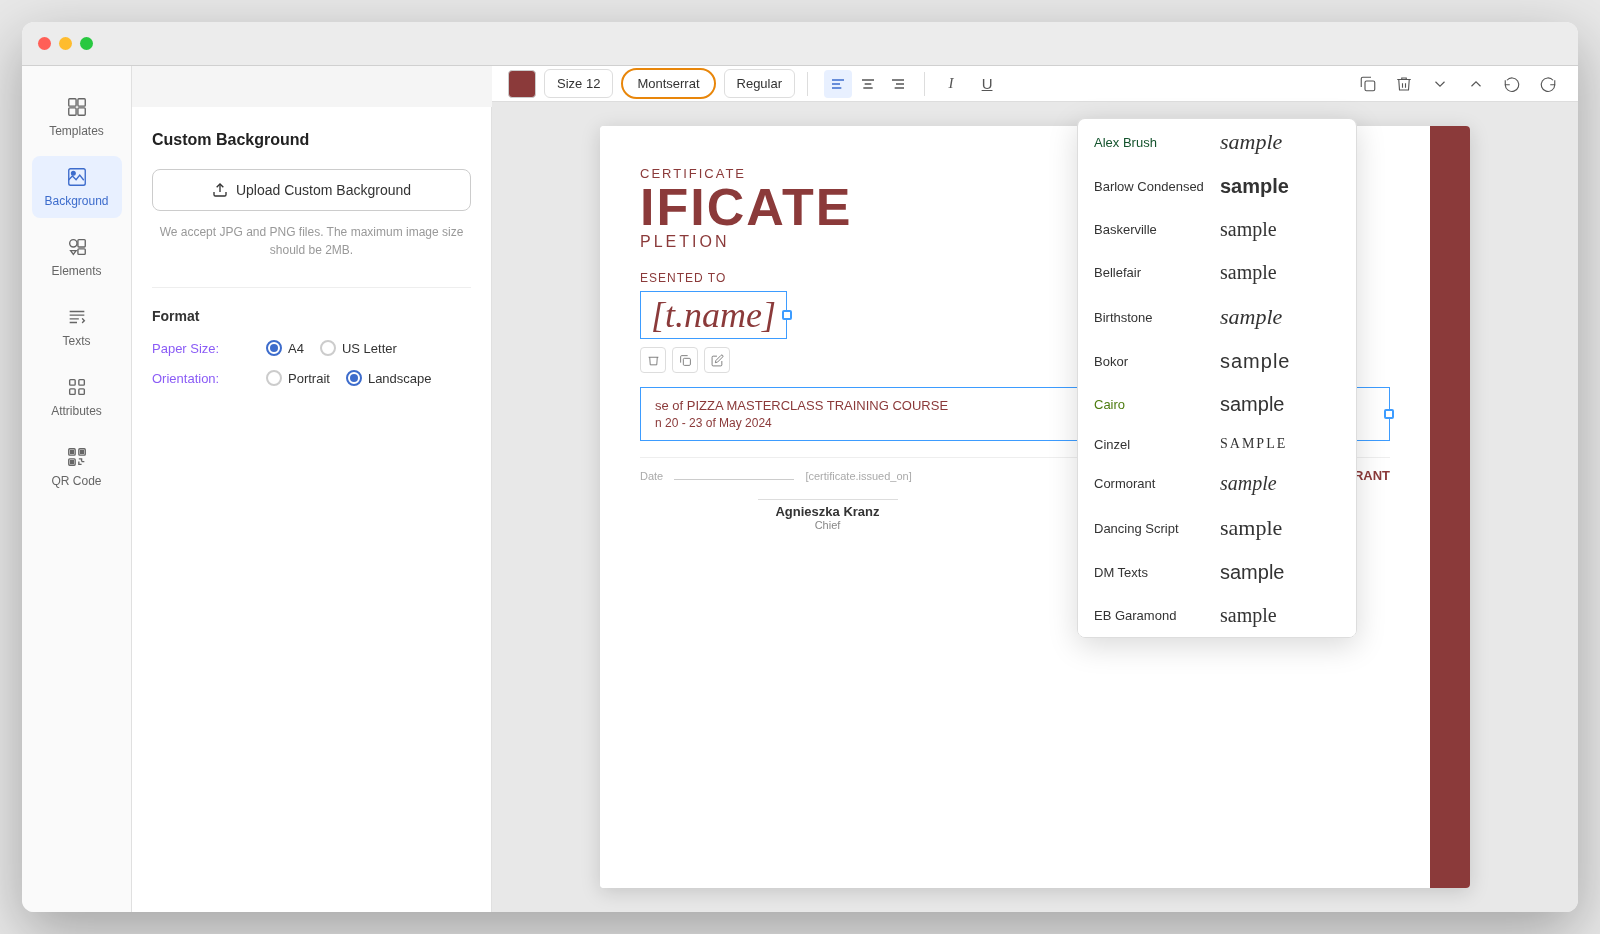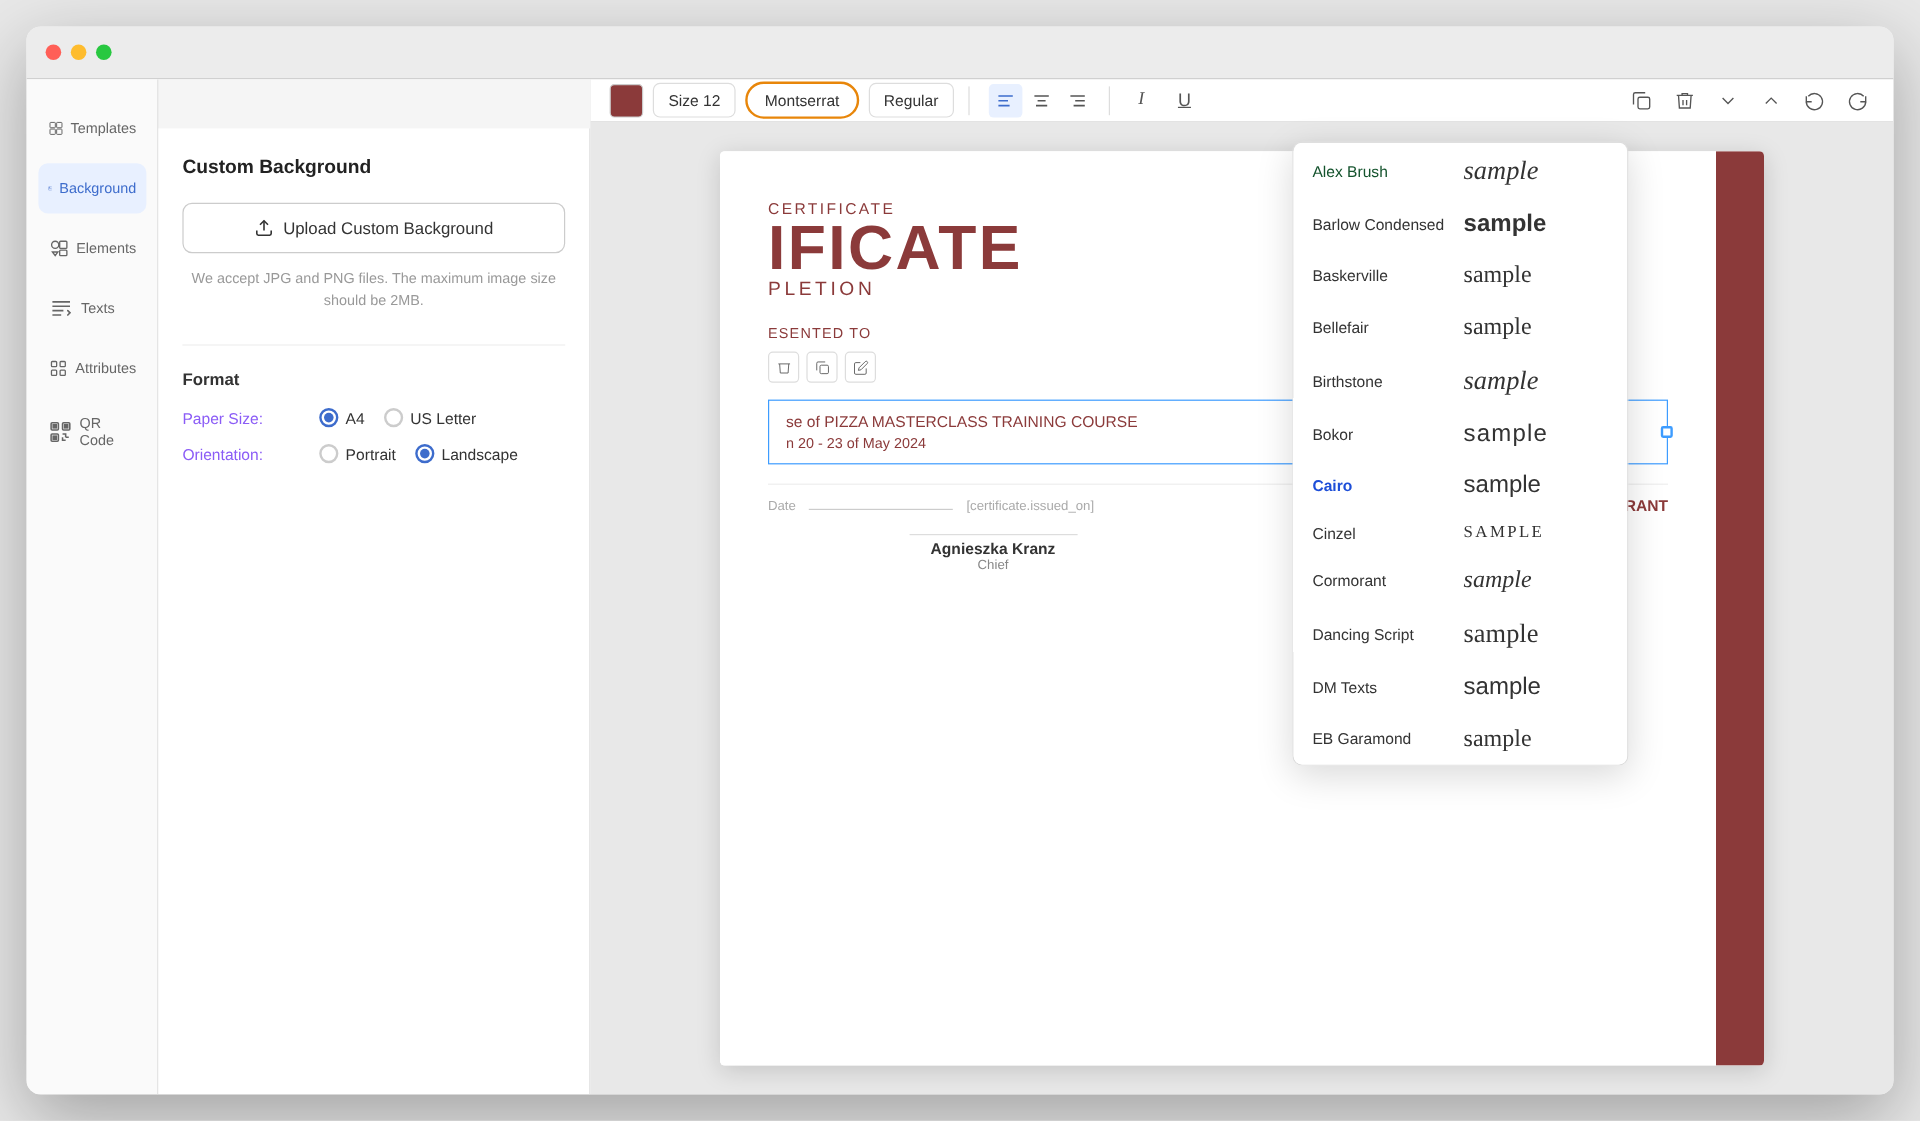--- a/index.html
+++ b/index.html
@@ -58,28 +58,29 @@
       border-right: 1px solid #e0e0e0;
       display: flex;
       flex-direction: column;
       align-items: center;
       padding-top: 20px;
       gap: 8px;
     }
     .sidebar-item {
       width: 90px;
       display: flex;
-      flex-direction: row;
+      flex-direction: column;
       align-items: center;
       padding: 10px 8px;
       border-radius: 8px;
       cursor: pointer;
       gap: 6px;
       color: #666;
       font-size: 12px;
+      text-align: right;
     }
     .sidebar-item.active {
       background: #e8f0ff;
       color: #3d6ccc;
     }
     .sidebar-item svg { width: 22px; height: 22px; }
 
     
     .panel {
       width: 360px;
@@ -528,20 +529,25 @@
       <div class="canvas-wrapper">
         <div class="certificate-canvas">
           <div class="cert-body">
             <div class="cert-main">
               <div style="font-size:13px;color:#8B3A3A;letter-spacing:2px;text-transform:uppercase;">CERTIFICATE</div>
               <div style="font-size:52px;font-weight:900;color:#8B3A3A;letter-spacing:2px;line-height:1;">IFICATE</div>
               <div style="font-size:16px;color:#8B3A3A;letter-spacing:3px;margin-bottom:20px;">PLETION</div>
 
               <div style="font-size:12px;color:#8B3A3A;letter-spacing:1px;text-transform:uppercase;margin-bottom:6px;">ESENTED TO</div>
 
+              <div style="position:relative;display:inline-block;">
+                <div style="font-family:Georgia,serif;font-size:36px;color:#8B3A3A;font-style:italic;border:1.5px solid #3d9cff;padding:2px 10px;">[t.name]</div>
+                
+                <div style="position:absolute;right:-5px;top:50%;transform:translateY(-50%);width:10px;height:10px;background:#fff;border:2px solid #3d9cff;border-radius:2px;"></div>
+              </div>
 
               
               <div style="display:flex;gap:6px;margin-top:8px;margin-bottom:14px;">
                 <div style="width:26px;height:26px;border:1px solid #ddd;border-radius:4px;background:#fff;cursor:pointer;display:flex;align-items:center;justify-content:center;font-size:12px;color:#666;">
                   <svg width="13" height="13" viewBox="0 0 24 24" fill="none" stroke="currentColor" stroke-width="1.5">
                       <polyline points="3 6 5 6 21 6"></polyline>
                       <path d="M19 6l-1 14H6L5 6"></path>
                     </svg>
                 </div>
                 <div style="width:26px;height:26px;border:1px solid #ddd;border-radius:4px;background:#fff;cursor:pointer;display:flex;align-items:center;justify-content:center;font-size:12px;color:#666;">
@@ -617,21 +623,21 @@
           </div>
           <div class="font-item">
             <span class="font-item-name" style="font-size: 13px; color: rgb(51, 51, 51); min-width: 110px;">Birthstone</span>
             <span class="font-item-sample" style="font-family: Georgia, serif; font-style: italic; font-size: 22px;">sample</span>
           </div>
           <div class="font-item">
             <span class="font-item-name" style="font-size: 13px; color: rgb(51, 51, 51); min-width: 110px;">Bokor</span>
             <span class="font-item-sample" style="font-family: Impact, sans-serif; letter-spacing: 1px; font-size: 20px;">sample</span>
           </div>
           <div class="font-item">
-            <span class="font-item-name" style="font-size: 13px; color: #1d4ed8; min-width: 110px; font-weight: bold;">Cairo</span>
+            <span class="font-item-name" style="font-size: 13px; color: #4d7c0f; min-width: 110px;">Cairo</span>
             <span class="font-item-sample" style="font-family: &quot;Trebuchet MS&quot;, sans-serif; font-size: 20px;">sample</span>
           </div>
           <div class="font-item">
             <span class="font-item-name" style="font-size: 13px; color: rgb(51, 51, 51); min-width: 110px;">Cinzel</span>
             <span class="font-item-sample" style="font-family: Palatino, serif; letter-spacing: 2px; text-transform: uppercase; font-size: 14px;">SAMPLE</span>
           </div>
           <div class="font-item">
             <span class="font-item-name" style="font-size: 13px; color: rgb(51, 51, 51); min-width: 110px;">Cormorant</span>
             <span class="font-item-sample" style="font-family: Georgia, serif; font-style: italic; font-size: 20px;">sample</span>
           </div>

